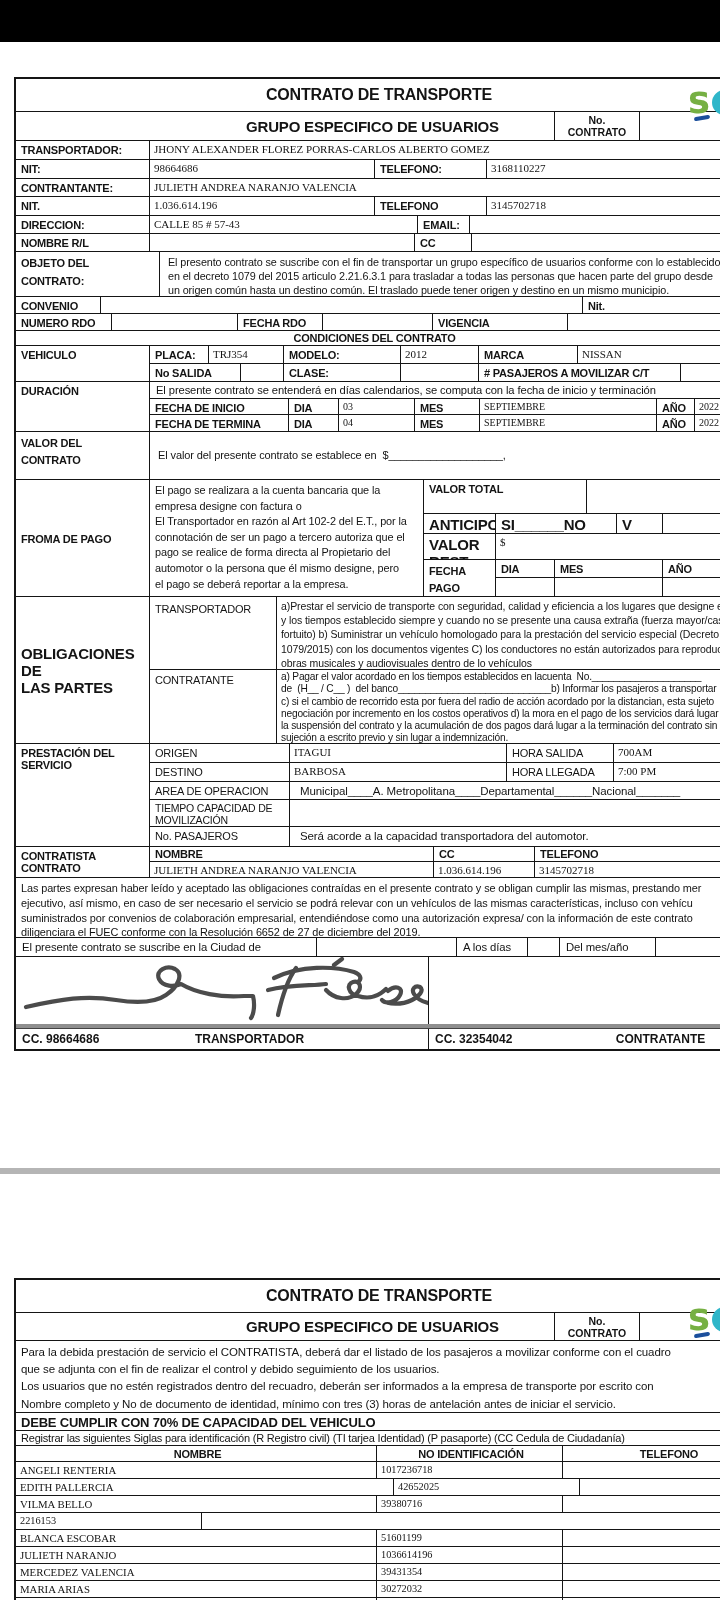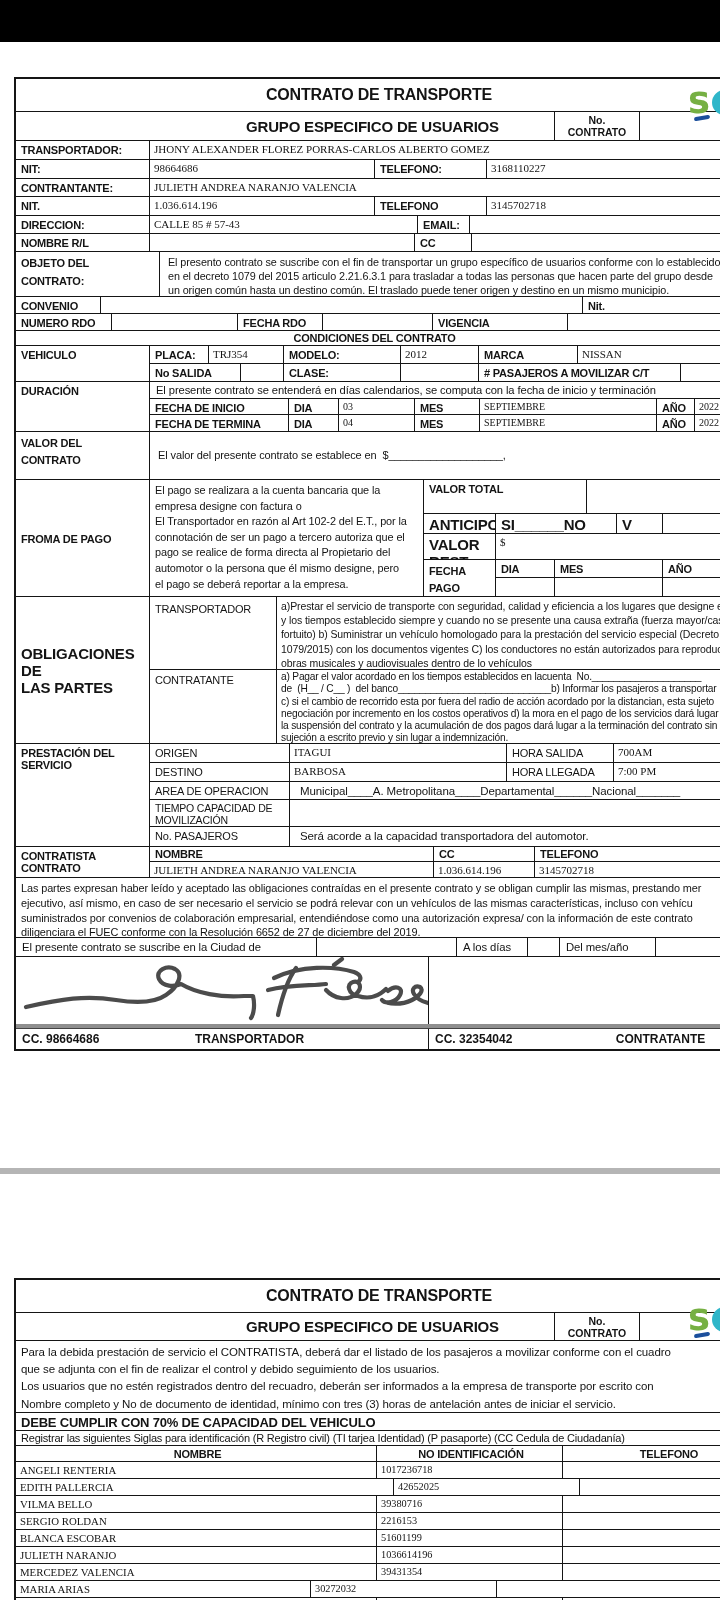--- a/index.html
+++ b/index.html
@@ -394,41 +394,40 @@
       <div class="c pass-name" style="width:378px">EDITH PALLERCIA</div>
       <div class="c pass-id" style="width:186px">42652025</div>
       <div class="c fx end"></div>
     </div>
     <div class="r" style="height:17px">
       <div class="c pass-name" style="width:361px">VILMA BELLO</div>
       <div class="c pass-id" style="width:186px">39380716</div>
       <div class="c fx end"></div>
     </div>
     <div class="r" style="height:17px">
-      <div class="c pass-name" style="width:361px">SERGIO ROLDAN</div>
       <div class="c pass-id" style="width:186px">2216153</div>
       <div class="c fx end"></div>
     </div>
     <div class="r" style="height:17px">
       <div class="c pass-name" style="width:361px">BLANCA ESCOBAR</div>
       <div class="c pass-id" style="width:186px">51601199</div>
       <div class="c fx end"></div>
     </div>
     <div class="r" style="height:17px">
       <div class="c pass-name" style="width:361px">JULIETH NARANJO</div>
       <div class="c pass-id" style="width:186px">1036614196</div>
       <div class="c fx end"></div>
     </div>
     <div class="r" style="height:17px">
       <div class="c pass-name" style="width:361px">MERCEDEZ VALENCIA</div>
       <div class="c pass-id" style="width:186px">39431354</div>
       <div class="c fx end"></div>
     </div>
     <div class="r" style="height:17px">
-      <div class="c pass-name" style="width:295px">MARIA ARIAS</div>
+      <div class="c pass-name" style="width:361px">MARIA ARIAS</div>
       <div class="c pass-id" style="width:186px">30272032</div>
       <div class="c fx end"></div>
     </div>
     <div class="r last" style="height:17px">
       <div class="c pass-name" style="width:361px">JOSE FERANDO NARANJO</div>
       <div class="c pass-id" style="width:186px"></div>
       <div class="c fx end"></div>
     </div>
   </div>
 

